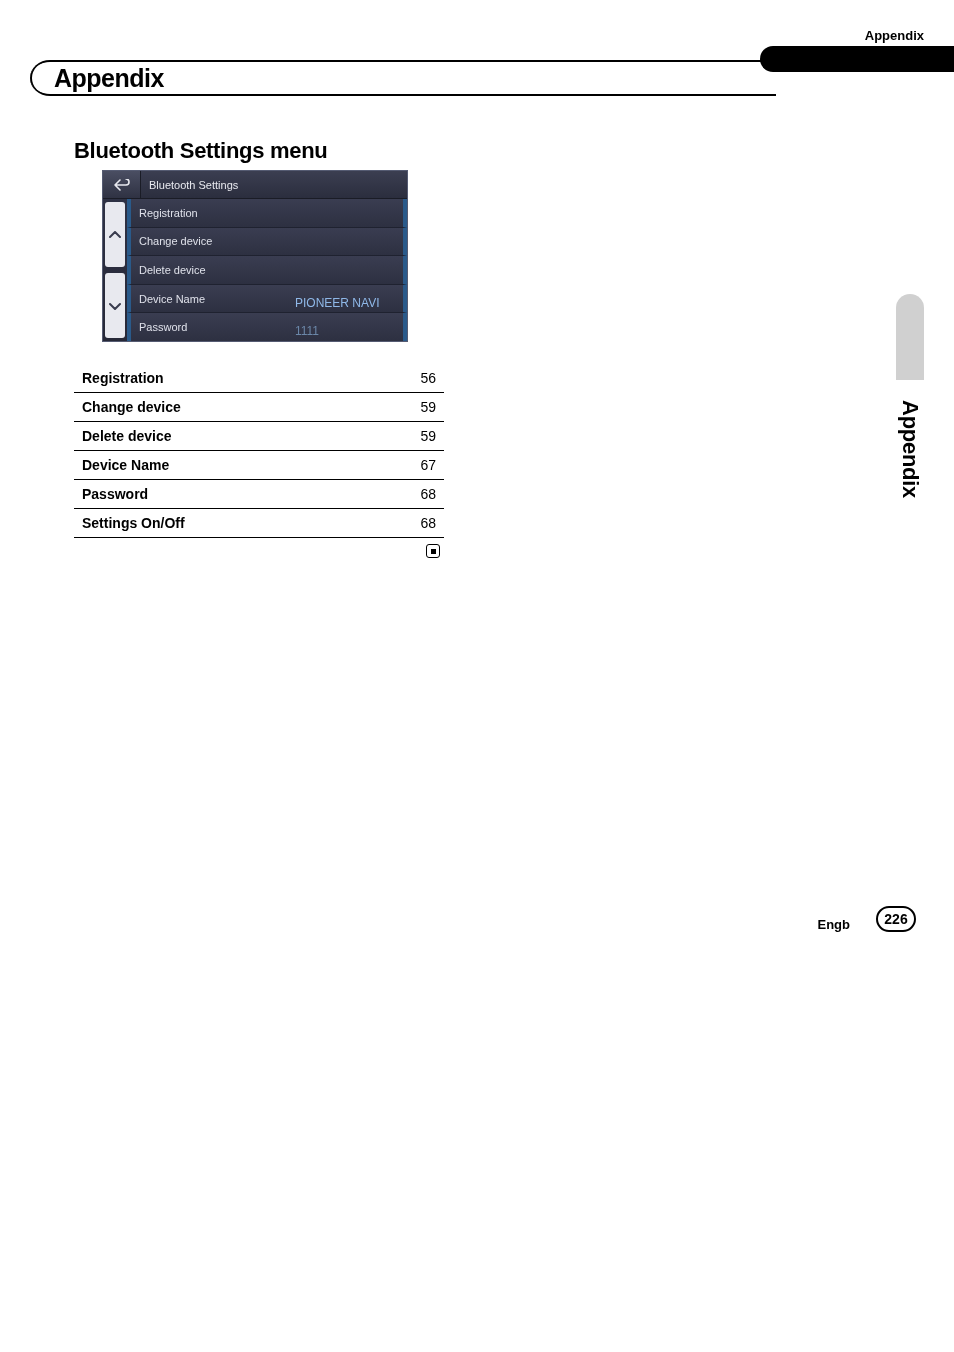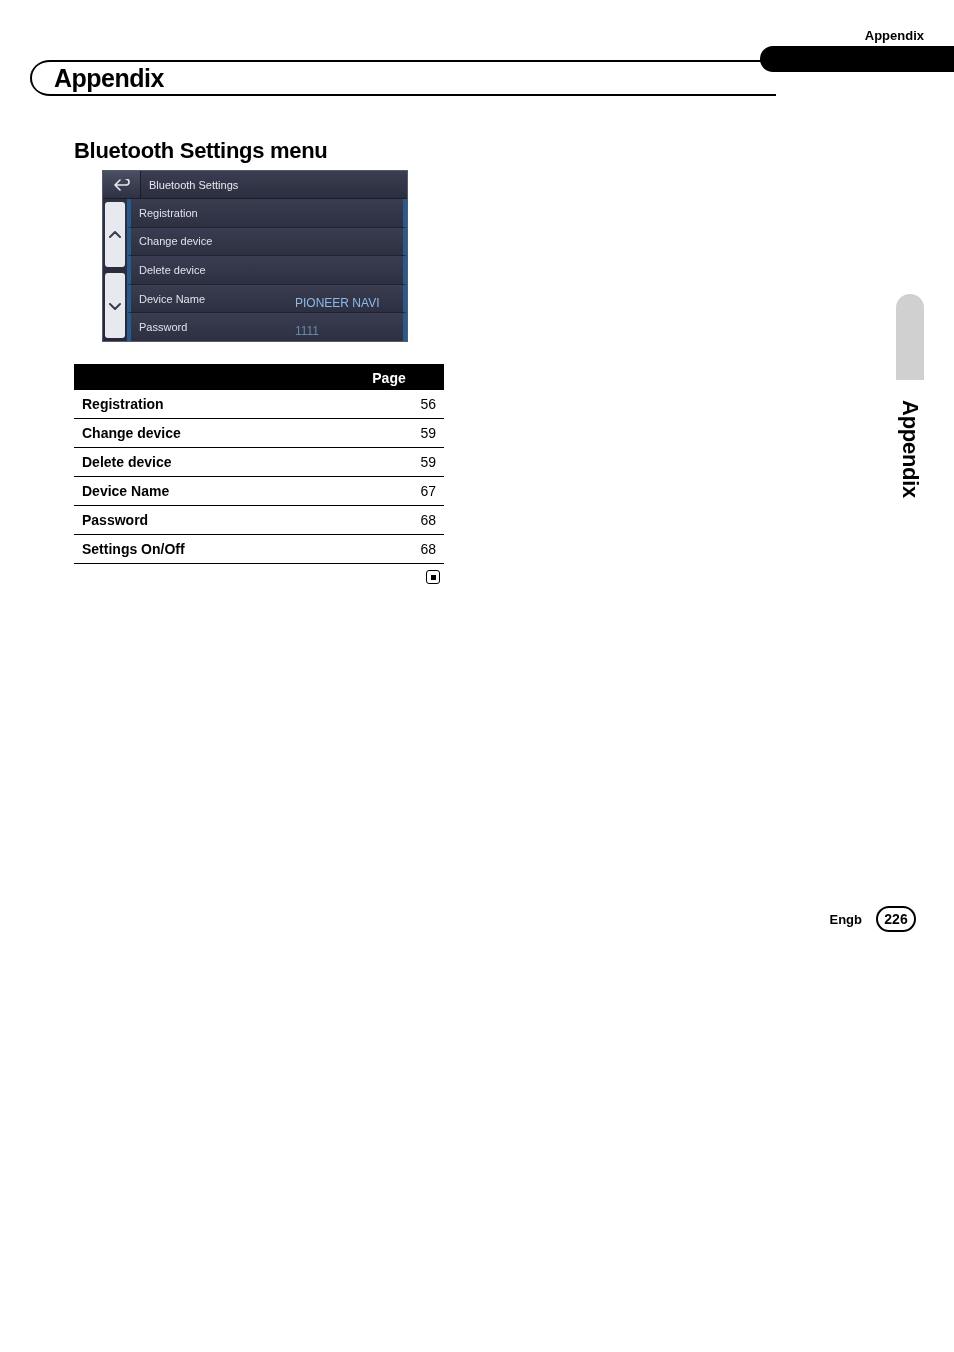--- a/index.html
+++ b/index.html
@@ -230,22 +230,22 @@
     white-space: nowrap;
     letter-spacing: -0.3px;
   }
 
   
   .footer {
     position: absolute;
     bottom: 30px;
     right: 38px;
     display: flex;
-    align-items: center;
-    gap: 14px;
+    align-items: flex-end;
+    gap: 26px;
     margin-left: 12px;
   }
   .footer-lang {
     font-size: 13px;
     font-weight: bold;
   }
   .footer-page {
     width: 40px;
     height: 26px;
     border: 2px solid #000;
@@ -312,24 +312,20 @@
         </div>
         <div class="ss-row">
           <span class="label">Password</span>
           <span class="value muted">1111</span>
         </div>
       </div>
     </div>
   </div>
 
   <div class="ref-table">
-    <div class="ref-header">
-      <div class="col-name"></div>
-      <div class="col-page">Page</div>
-    </div>
     <div class="ref-row">
       <div class="col-name">Registration</div>
       <div class="col-page">56</div>
     </div>
     <div class="ref-row">
       <div class="col-name">Change device</div>
       <div class="col-page">59</div>
     </div>
     <div class="ref-row">
       <div class="col-name">Delete device</div>

